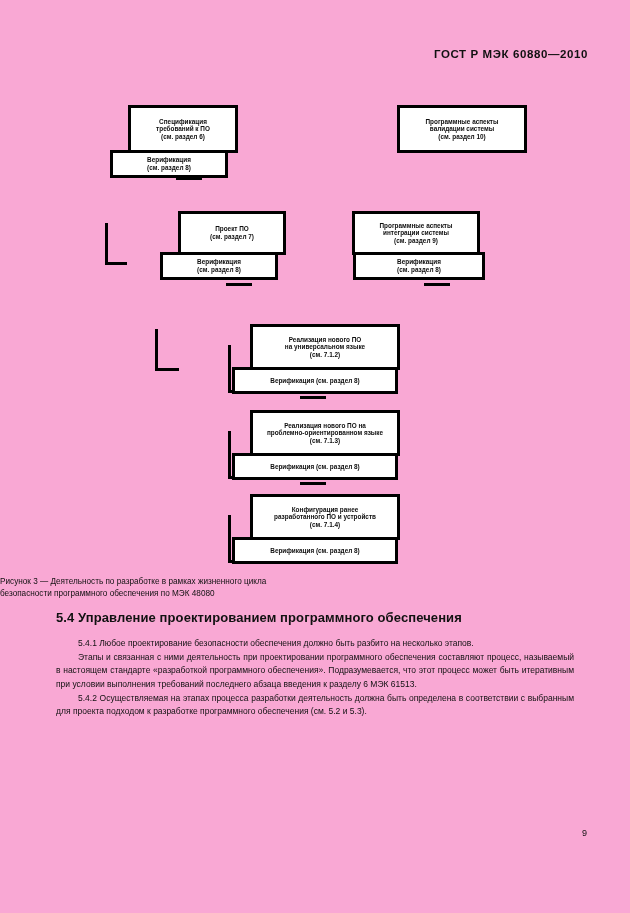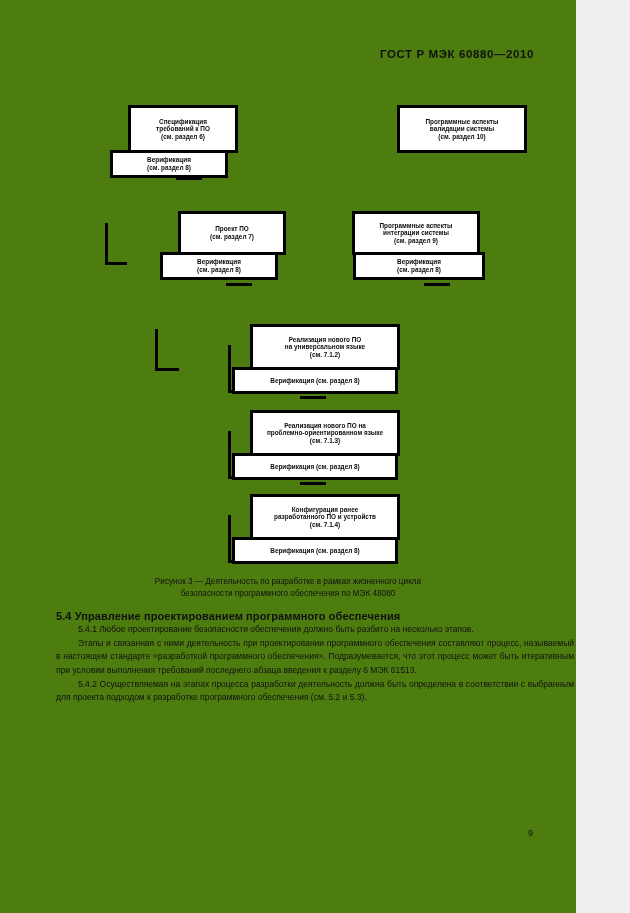--- a/index.html
+++ b/index.html
@@ -6,23 +6,23 @@
   html, body { margin: 0; padding: 0; }
   body {
     width: 630px;
     height: 913px;
     background: #efefef;
     font-family: "Liberation Sans", sans-serif;
     -webkit-font-smoothing: none;
   }
   .page {
     position: relative;
-    width: 576px;
+    width: 630px;
     height: 913px;
-    background: #4d7c0f;
+    background: #f9a8d4;
     overflow: hidden;
   }
 
   
   .doc-header {
     position: absolute;
     top: 48px;
     right: 42px;
     font-size: 11.5px;
     font-weight: bold;
@@ -86,36 +86,35 @@
     z-index: 1;
   }
   .box-line { display: block; white-space: nowrap; }
 
   
   .caption {
     position: absolute;
     left: 0;
     right: 0;
     top: 576px;
-    text-align: center;
     font-size: 8.2px;
     line-height: 1.45;
     color: #111;
   }
 
   
   .body-wrap {
     position: absolute;
     left: 56px;
     top: 610px;
     width: 518px;
   }
   h2.section-title {
-    margin: 0 0 1px 0;
-    font-size: 11px;
+    margin: 0 0 12px 0;
+    font-size: 13px;
     font-weight: bold;
     color: #111;
     letter-spacing: 0.1px;
   }
   p.para {
     margin: 0 0 0.5px 0;
     font-size: 8.5px;
     line-height: 1.58;
     text-align: justify;
     text-indent: 22px;

